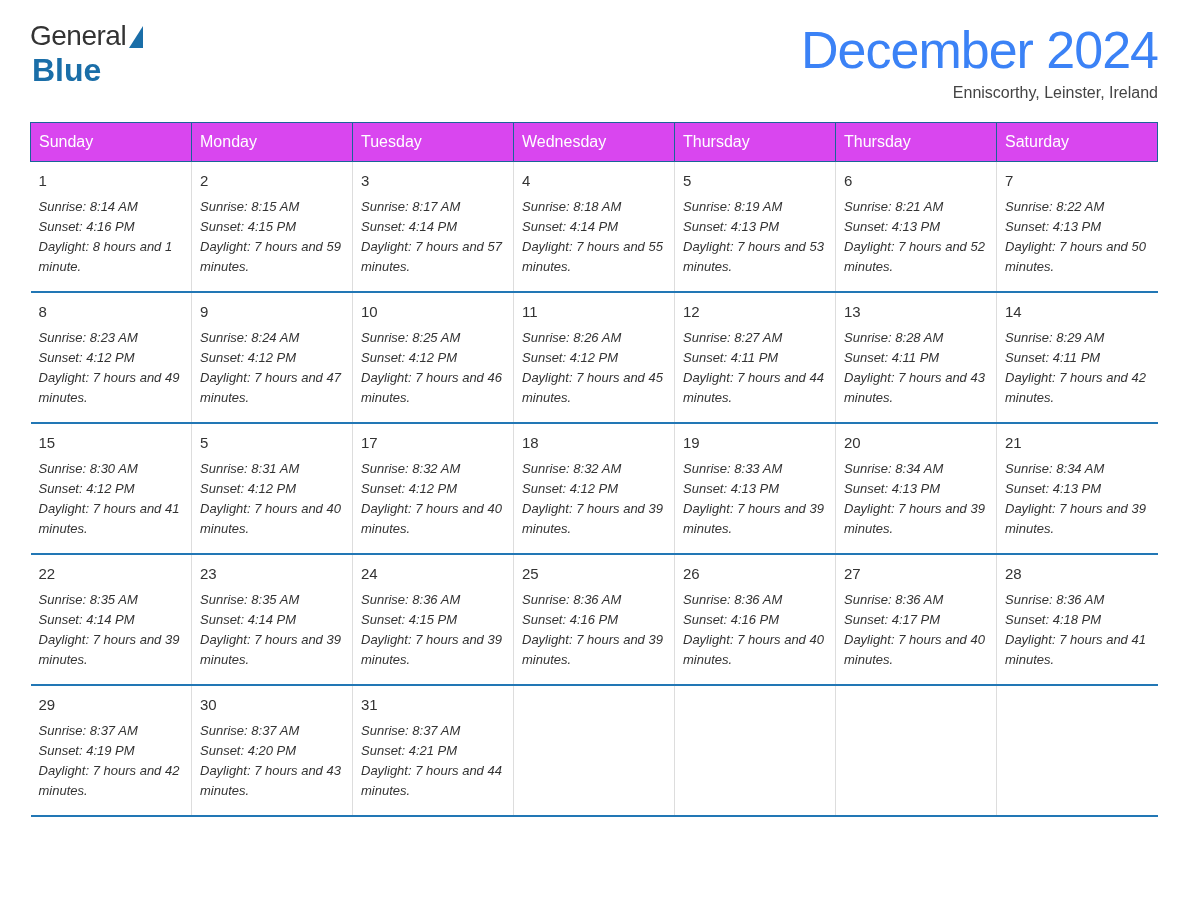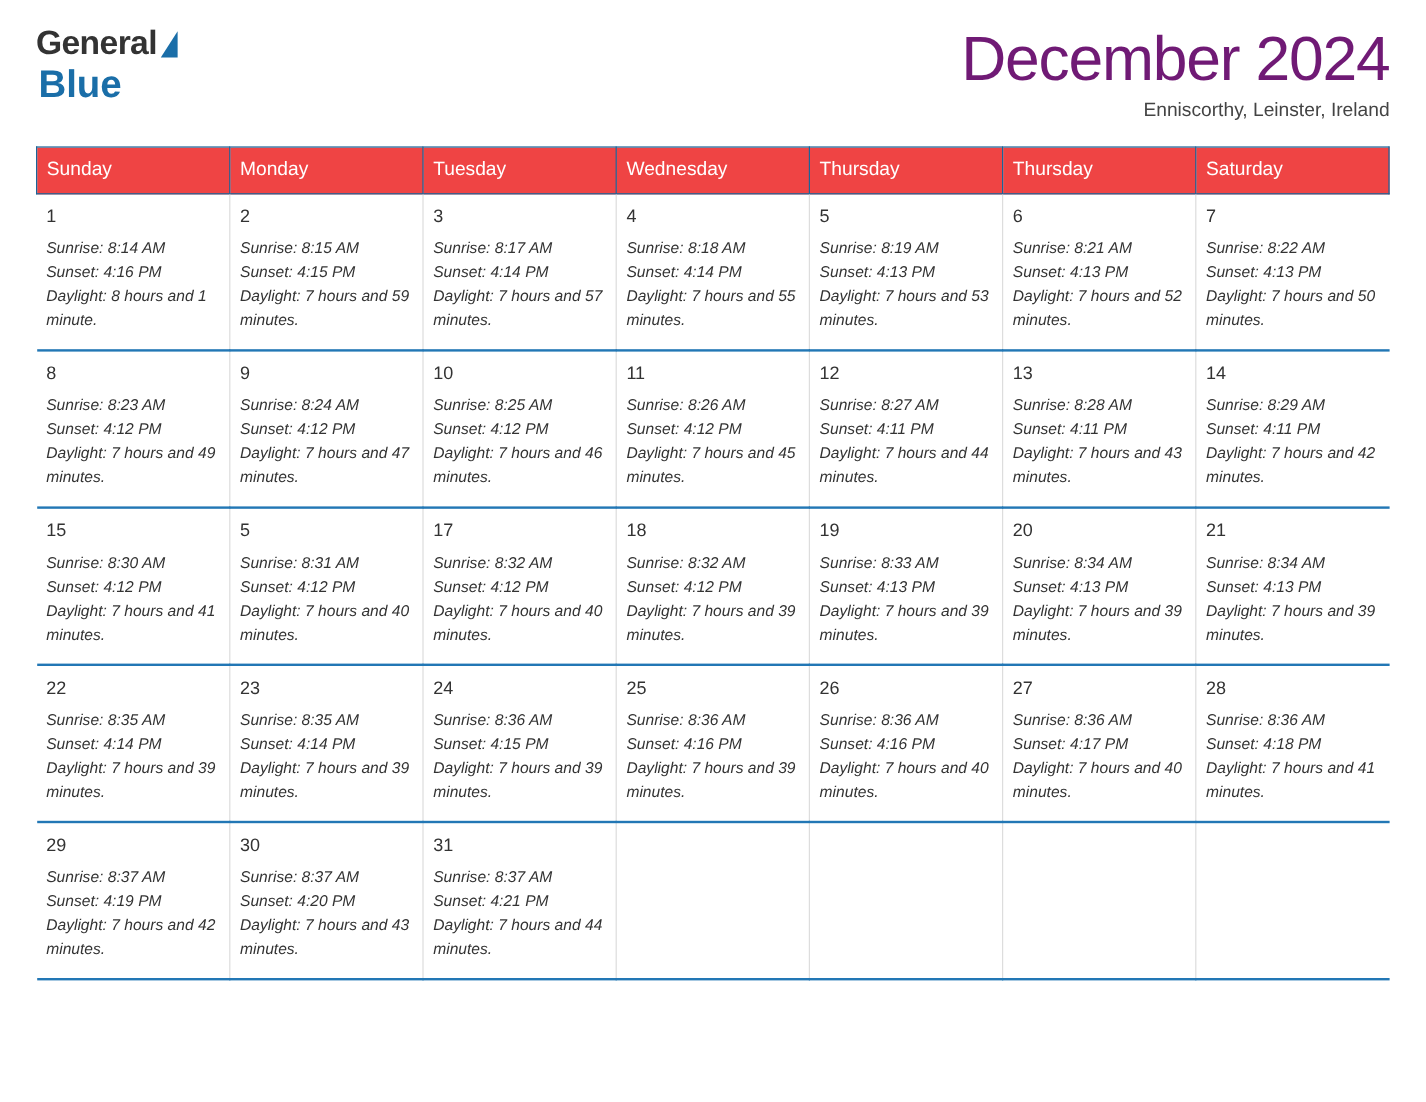--- a/index.html
+++ b/index.html
@@ -20,21 +20,21 @@
       display: flex;
       flex-direction: column;
       align-items: flex-start;
     }
     .logo-top {
       display: flex;
       align-items: center;
     }
     .logo-general {
       font-size: 28px;
-      font-weight: bold;
+      font-weight: normal;
       color: #333;
       letter-spacing: -0.5px;
     }
     .logo-triangle {
       width: 0;
       height: 0;
       border-left: 14px solid transparent;
       border-bottom: 22px solid #1a6ea8;
       margin-left: 3px;
       margin-top: 2px;
@@ -44,35 +44,35 @@
       font-weight: bold;
       color: #1a6ea8;
       margin-left: 2px;
     }
     .title-area {
       text-align: right;
     }
     .month-title {
       font-size: 52px;
       font-weight: normal;
-      color: #701a75;
+      color: #3b82f6;
       letter-spacing: -1px;
     }
     .location-title {
       font-size: 16px;
       color: #444;
       margin-top: 4px;
     }
     table {
       width: 100%;
       border-collapse: collapse;
       table-layout: fixed;
     }
     thead tr {
-      background-color: #ef4444;
+      background-color: #d946ef;
     }
     thead th {
       color: #fff;
       font-size: 16px;
       font-weight: normal;
       padding: 10px 8px;
       text-align: left;
       border: 1px solid #1a6499;
     }
     tbody tr {

